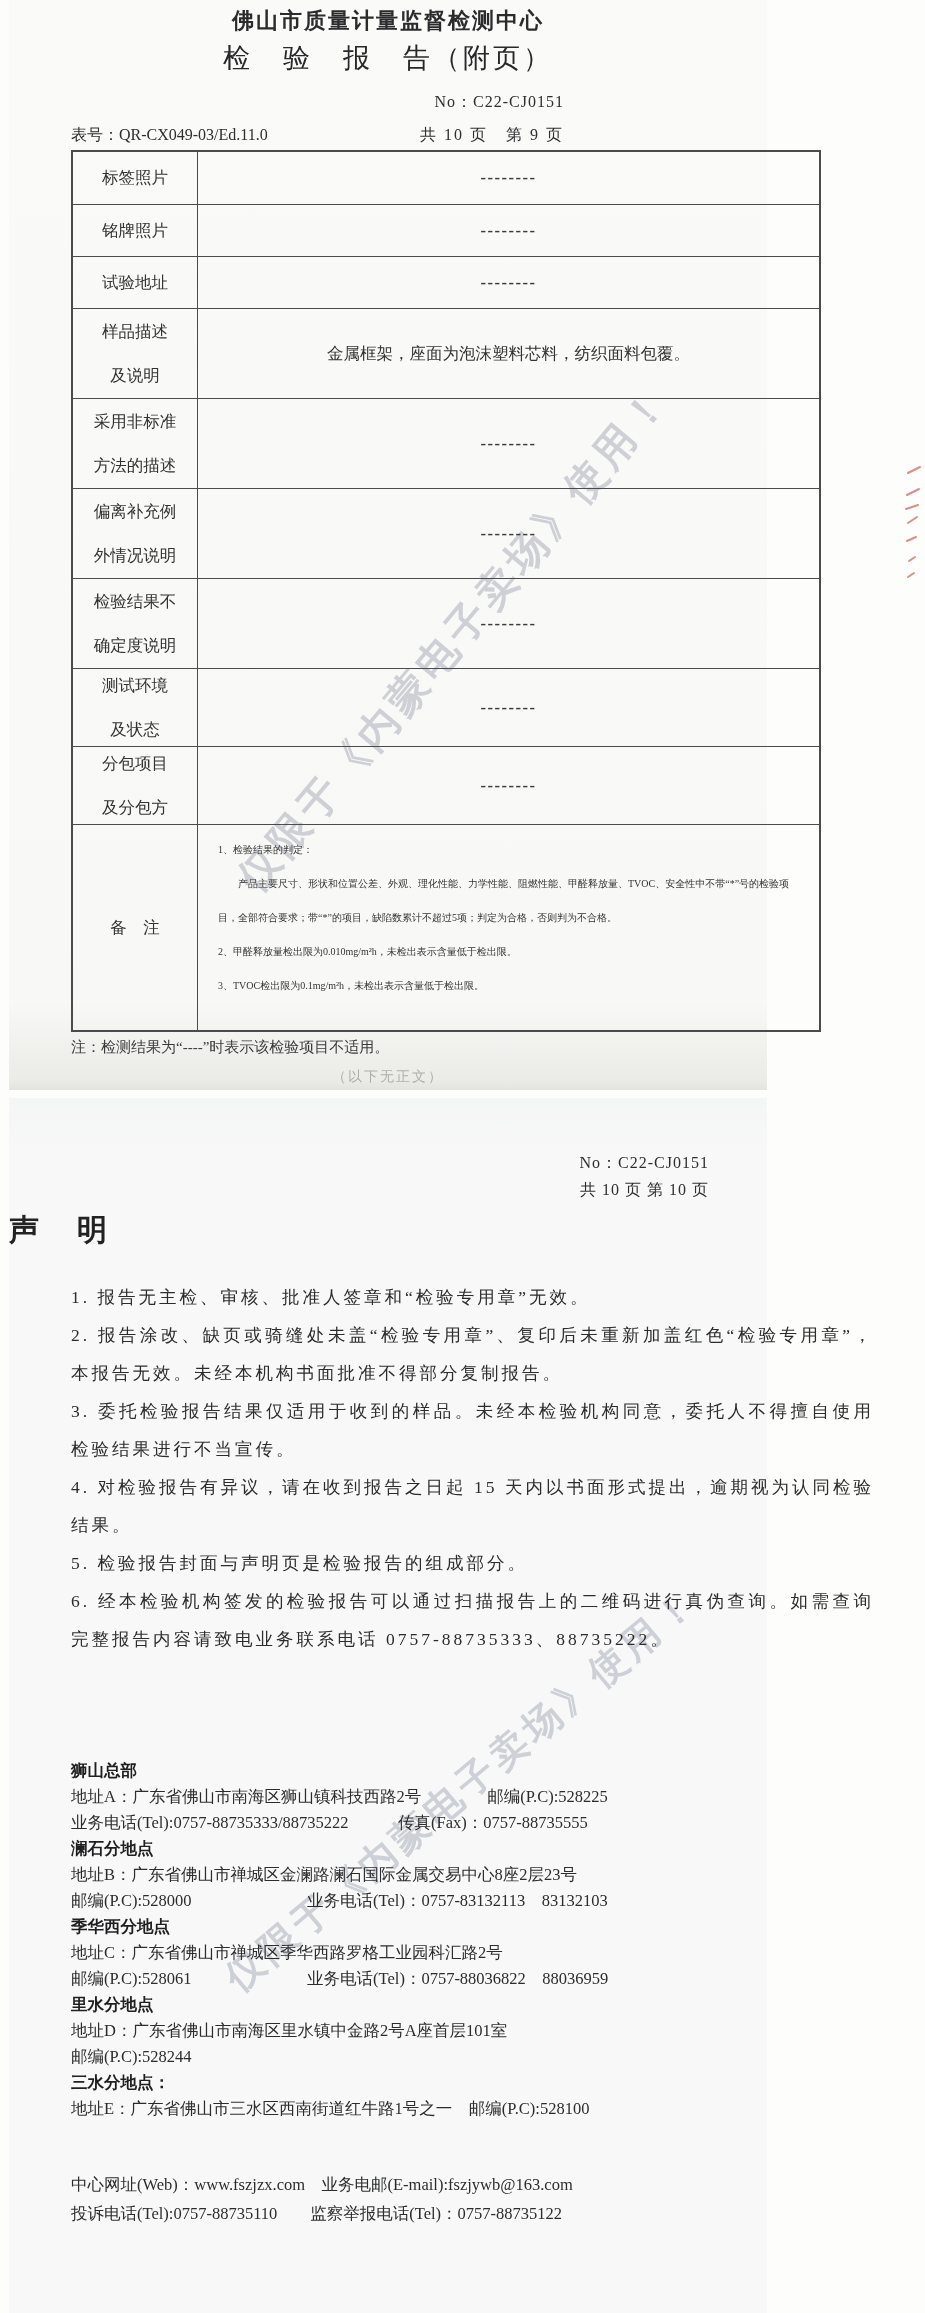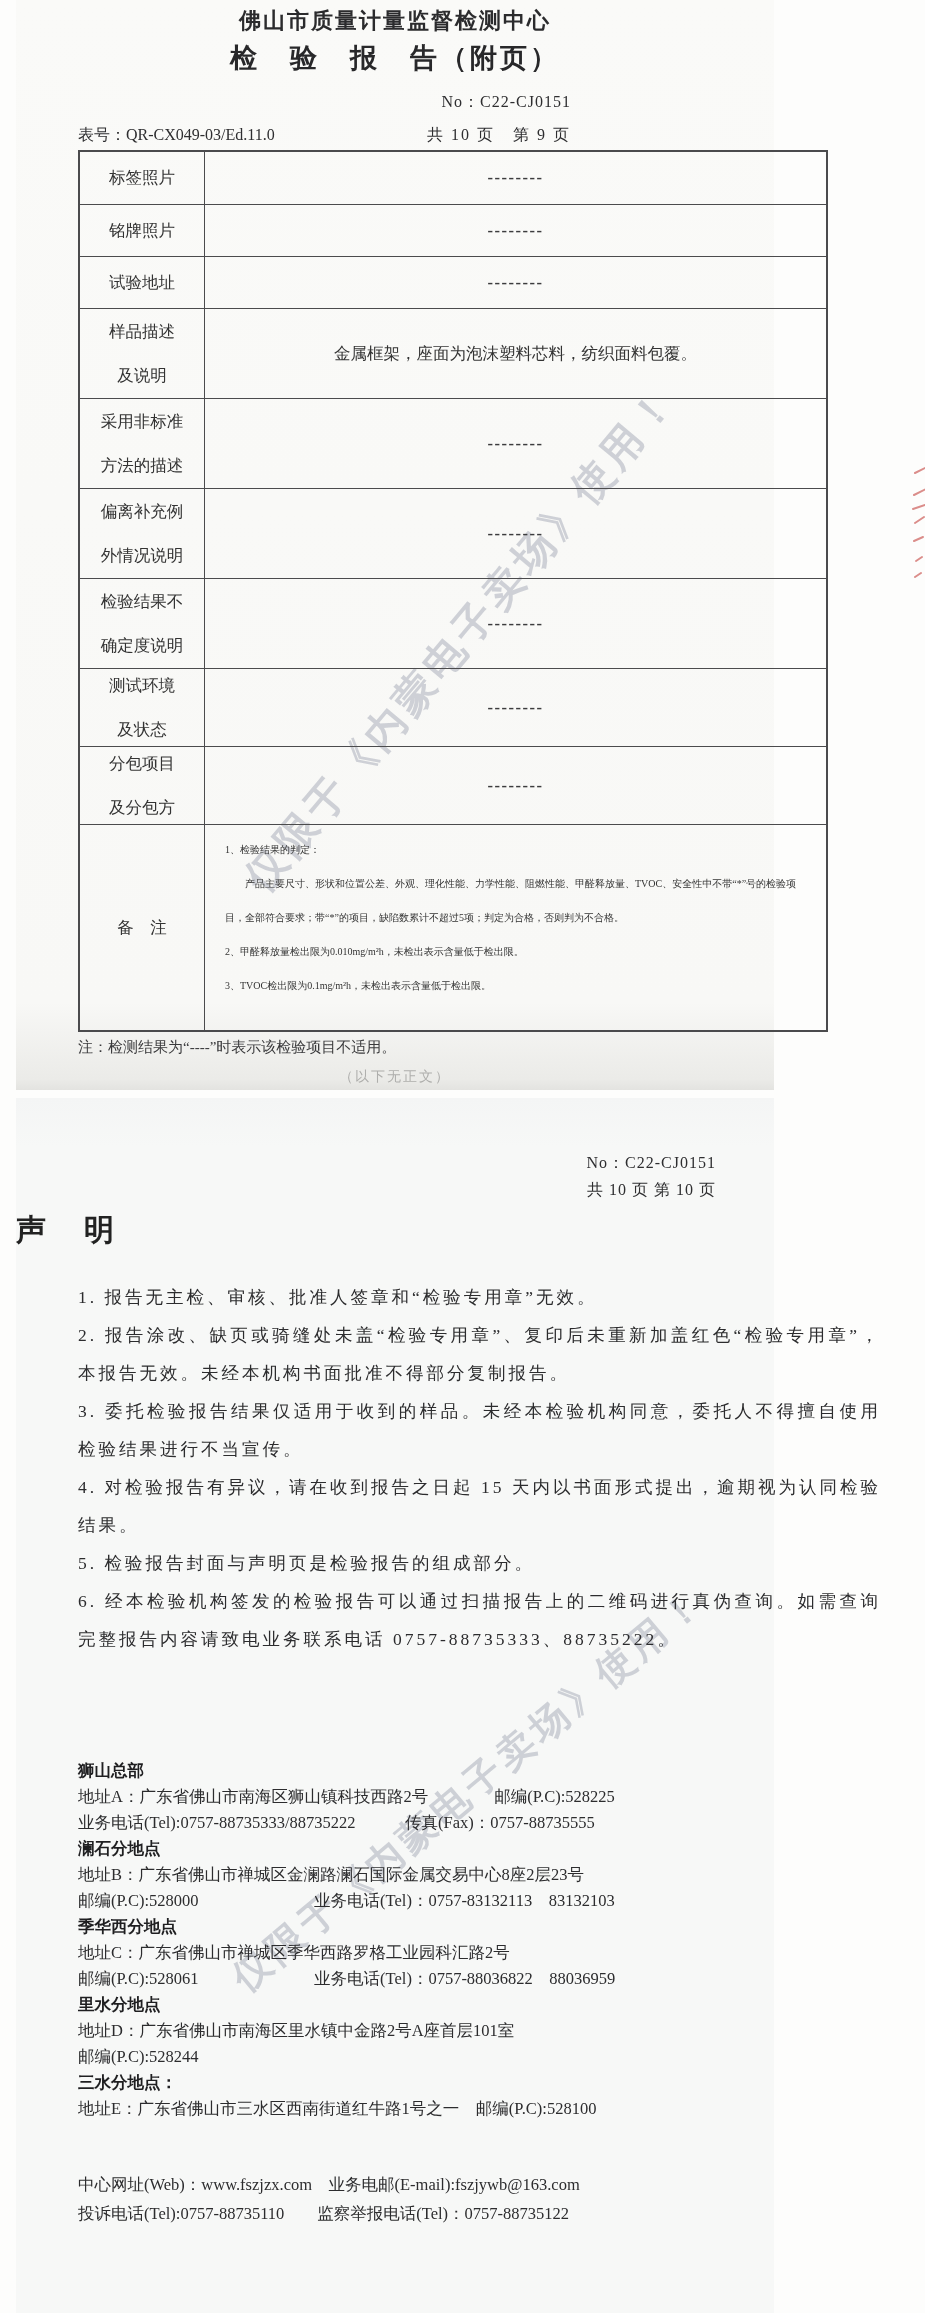--- a/index.html
+++ b/index.html
@@ -1,24 +1,24 @@
 <!DOCTYPE html>
 <html><head>
 <meta charset="utf-8">
 <style>
   html,body{margin:0;padding:0;background:#fdfdfc;}
   .canvas{position:relative;width:925px;height:2313px;overflow:hidden;
           font-family:"Liberation Serif","DejaVu Serif",serif;color:#2e2e30;}
-  .page{position:absolute;left:16px;width:758px;}
+  .page{position:absolute;left:9px;width:758px;}
   .page1{top:0;height:1090px;background:linear-gradient(180deg,#fafaf8 0%,#f8f8f6 92%,#ebebe8 99%,#e3e3e0 100%);}
   .page2{top:1098px;height:1215px;background:linear-gradient(180deg,#f4f5f5 0%,#f7f8f7 4%,#f7f8f7 100%);}
   .org-title{position:absolute;top:6px;left:0;width:100%;text-align:center;
              font-size:22px;font-weight:bold;letter-spacing:2px;color:#2b2b2d;}
   .report-title{position:absolute;top:40px;left:0;width:100%;text-align:center;
-                font-size:27px;font-weight:bold;letter-spacing:3px;color:#28282a;}
+                font-size:27px;font-weight:normal;letter-spacing:3px;color:#28282a;}
   .no-line{position:absolute;top:92px;right:203px;font-size:16px;letter-spacing:1px;}
   .formno-line{position:absolute;top:125px;left:62px;font-size:16px;}
   .pginfo-line{position:absolute;top:125px;right:203px;font-size:16px;letter-spacing:2px;}
   .dtable{position:absolute;top:150px;left:62px;width:750px;height:882px;
           border:2px solid #4b4b4d;display:flex;flex-direction:column;box-sizing:border-box;}
   .trow{display:flex;box-sizing:border-box;}
   .trow + .trow{border-top:1.5px solid #4b4b4d;}
   .h-sm{height:52px;}
   .h-md{height:90px;}
   .h-md2{height:78px;justify-content:flex-end;}

